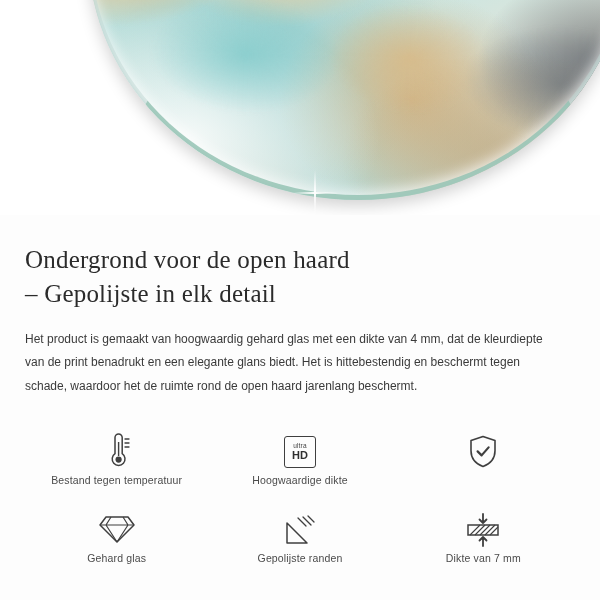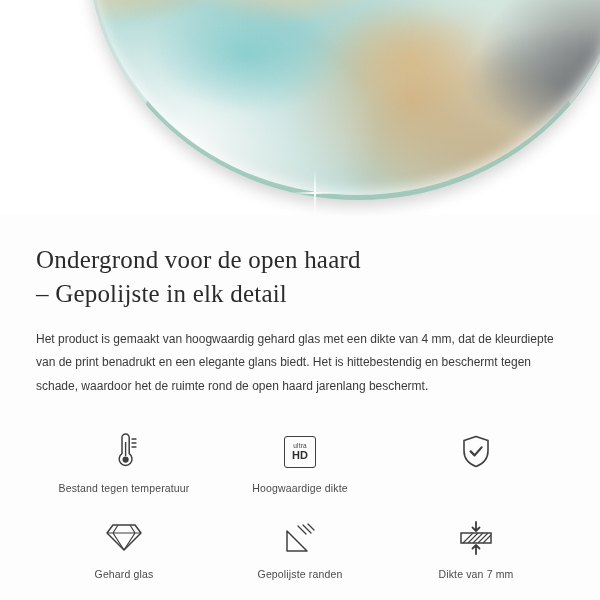--- a/index.html
+++ b/index.html
@@ -110,21 +110,21 @@
   .sparkle:before {
     left: 0; top: 22px; width: 46px; height: 2px;
   }
   .sparkle:after {
     left: 22px; top: 0; width: 2px; height: 46px;
     background: linear-gradient(180deg, rgba(255,255,255,0) 0%, #ffffff 50%, rgba(255,255,255,0) 100%);
   }
 
   
   .content {
-    padding: 0 36px;
+    padding: 0 25px;
   }
   .headline {
     font-family: "Liberation Serif", serif;
     font-size: 25px;
     line-height: 1.34;
     color: #2b2b2b;
     margin: 28px 0 0 0;
     font-weight: 400;
     letter-spacing: 0.2px;
   }
@@ -151,21 +151,21 @@
     justify-content: flex-start;
     padding: 6px 4px 10px 4px;
   }
   .feature-icon {
     height: 44px;
     display: flex;
     align-items: center;
     justify-content: center;
   }
   .feature-label {
-    margin-top: 8px;
+    margin-top: 0;
     font-size: 10.5px;
     color: #4a4a4a;
     text-align: right;
     letter-spacing: 0.15px;
   }
   .ultrahd {
     width: 30px;
     height: 30px;
     border: 1.6px solid #3f3f3f;
     border-radius: 3px;

